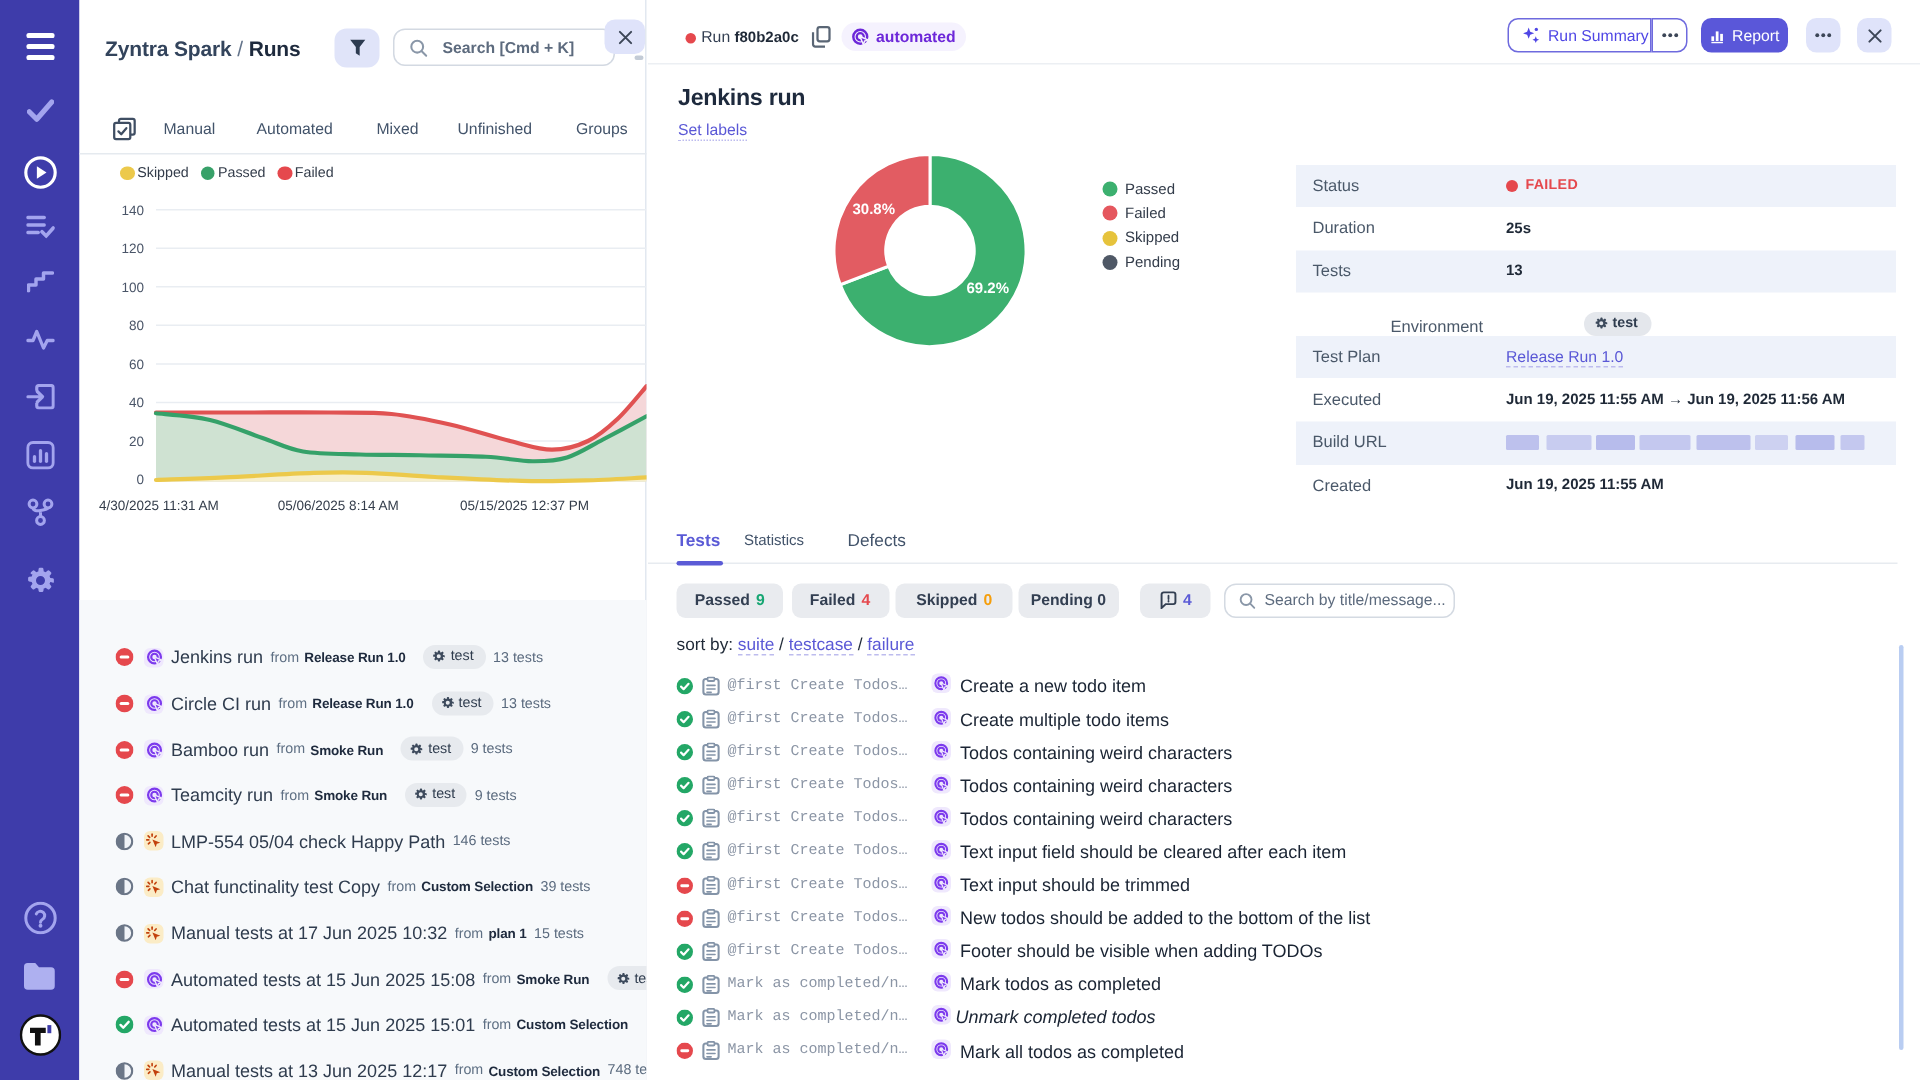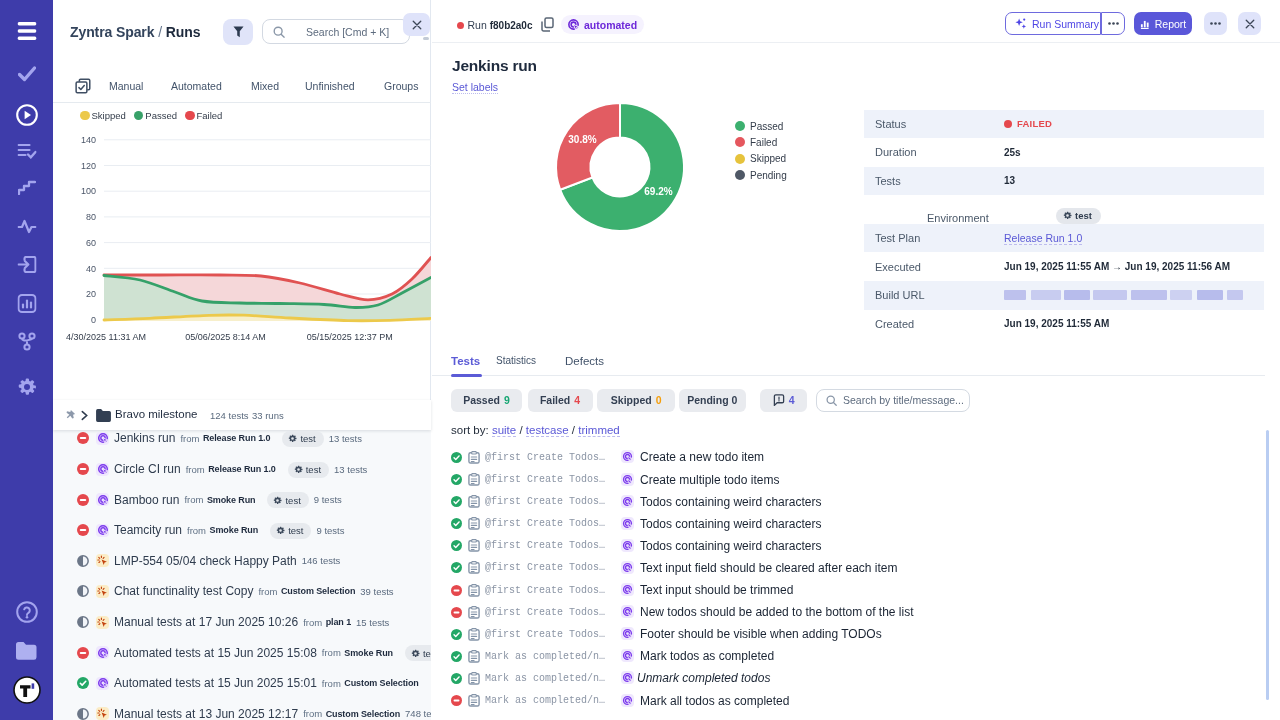--- a/index.html
+++ b/index.html
@@ -85,21 +85,21 @@
 <div class="abs" style="left:170px; top:19px; width:30px; height:26px; background:#e0e4f9; border-radius:8px;">
 <svg style="position:absolute;left:10px;top:7px;" width="11" height="12" viewBox="0 0 12 13">
         <path d="M0.5 0.5 h11 L7.4 5.8 v6.4 l-2.8 -1.9 V5.8 Z" fill="#2d3b51"></path>
       </svg>
     </div>
 <div class="abs flex" style="left:209px; top:19px; width:148px; height:25px; background:#fff; border:1px solid #d3d9e2; border-radius:8px;">
 <svg style="margin-left:10px;flex:none;" width="12" height="12" viewBox="0 0 14 14">
         <circle cx="6" cy="6" r="4.6" fill="none" stroke="#8a97a8" stroke-width="1.6"></circle>
         <path d="M9.5 9.5 L13 13" stroke="#8a97a8" stroke-width="1.6" stroke-linecap="round"></path>
       </svg>
-<span style="margin-left:21px;font-size:10.5px;color:#5d6b7e;">Search [Cmd + K]</span>
+<span style="margin-left:10px;font-size:10.5px;color:#5d6b7e;font-weight:bold;">Search [Cmd + K]</span>
     </div>
 <div class="abs" style="left:350px; top:13px; width:27px; height:23px; background:#dfe3fa; border-radius:7px;">
 <svg style="position:absolute;left:8.5px;top:6.5px;" width="10" height="10" viewBox="0 0 12 12">
         <path d="M1.5 1.5 L10.5 10.5 M10.5 1.5 L1.5 10.5" stroke="#3c4657" stroke-width="1.6" stroke-linecap="round"></path>
       </svg>
     </div>
 <div class="abs" style="left:370px; top:37px; width:6px; height:2.5px; background:#c3cbd6; border-radius:2px;"></div>
 <div class="abs" style="left:0; top:76px; width:378px; height:27px; border-bottom:1px solid #e5eaef;"></div>
 <svg class="abs" style="left:22px; top:78px;" width="16" height="16" viewBox="0 0 17 17">
 <path d="M4.6 4 V2.6 a1.3 1.3 0 0 1 1.3 -1.3 h8.5 a1.3 1.3 0 0 1 1.3 1.3 v8.5 a1.3 1.3 0 0 1 -1.3 1.3 h-1.4" fill="none" stroke="#3f4e63" stroke-width="1.6"></path>
@@ -146,34 +146,20 @@
 <path d="M 51.0 275.0 C 60.3 275.0 87.7 275.0 107.0 275.0 C 126.3 275.0 150.2 274.8 167.0 275.0 C 183.8 275.2 194.7 274.7 208.0 276.0 C 221.3 277.3 233.8 280.0 247.0 283.0 C 260.2 286.0 275.7 291.2 287.0 294.0 C 298.3 296.8 306.3 299.8 315.0 299.8 C 323.7 299.8 331.7 297.5 339.0 294.0 C 346.3 290.5 352.5 285.1 359.0 279.0 C 365.5 272.9 374.8 261.1 378.0 257.5" fill="none" stroke="#e05252" stroke-width="2.8" stroke-linecap="round"></path>
 <path d="M 51.0 275.5 C 57.0 276.2 75.2 277.2 87.0 280.0 C 98.8 282.8 111.7 288.5 122.0 292.0 C 132.3 295.5 138.2 299.2 149.0 301.0 C 159.8 302.8 174.0 302.6 187.0 303.0 C 200.0 303.4 213.0 303.2 227.0 303.5 C 241.0 303.8 258.5 303.8 271.0 304.5 C 283.5 305.2 293.0 307.4 302.0 307.5 C 311.0 307.6 317.2 307.4 325.0 305.0 C 332.8 302.6 340.2 297.6 349.0 293.0 C 357.8 288.4 373.2 280.1 378.0 277.5" fill="none" stroke="#35a169" stroke-width="2.8" stroke-linecap="round"></path>
 <path d="M 51.0 320.0 C 58.7 319.7 79.5 319.1 97.0 318.3 C 114.5 317.5 140.3 315.8 156.0 315.3 C 171.7 314.8 177.5 314.8 191.0 315.2 C 204.5 315.6 219.7 317.1 237.0 318.0 C 254.3 318.9 278.3 320.2 295.0 320.6 C 311.7 321.0 323.2 320.7 337.0 320.3 C 350.8 319.9 371.2 318.6 378.0 318.3" fill="none" stroke="#ecc94b" stroke-width="2.8" stroke-linecap="round"></path>
 <g font-size="9" fill="#333c4a">
 <text x="13" y="340">4/30/2025 11:31 AM</text>
 <text x="172.5" y="340" text-anchor="middle">05/06/2025 8:14 AM</text>
 <text x="296.7" y="340" text-anchor="middle">05/15/2025 12:37 PM</text>
       </g>
 </svg>
 <div class="abs" style="left:0; top:400px; width:378px; height:320px; background:#f7f9fb;"></div>
-<div class="abs" style="left:0px; top:400px; width:378px; height:30px; background:#fff; box-shadow:0 1px 3px rgba(30,41,59,.14);">
-<svg style="position:absolute;left:11px;top:9px;" width="12" height="12" viewBox="0 0 13 13">
-        <path d="M7.5 1 L12 5.5 L9.8 6.2 L10.6 9.8 L9 10.2 L6.8 7.2 L4 10 L3 9 L5.8 6.2 L2.8 4 L3.2 2.4 L6.8 3.2 Z" fill="#8d99ab"></path>
-      </svg>
-<svg style="position:absolute;left:28px;top:10px;" width="7" height="11" viewBox="0 0 8 12">
-        <path d="M1.5 1.5 L6.5 6 L1.5 10.5" fill="none" stroke="#2f3c4e" stroke-width="1.8" stroke-linecap="round"></path>
-      </svg>
-<svg style="position:absolute;left:43px;top:8.5px;" width="15" height="13" viewBox="0 0 16 14">
-        <path d="M0 1.8 A1.8 1.8 0 0 1 1.8 0 h3.6 l1.9 2.1 h6.9 a1.8 1.8 0 0 1 1.8 1.8 v8.3 a1.8 1.8 0 0 1 -1.8 1.8 h-12.4 a1.8 1.8 0 0 1 -1.8 -1.8 Z" fill="#323f52"></path>
-      </svg>
-<span style="position:absolute;left:62px;top:8px;font-size:11.5px;color:#1e2a3d;font-weight:500;">Bravo milestone</span>
-<span style="position:absolute;left:157px;top:10px;font-size:9.5px;color:#5a6a7e;">124 tests</span>
-<span style="position:absolute;left:199px;top:10px;font-size:9.5px;color:#5a6a7e;">33 runs</span>
-    </div>
 <div class="abs flex" style="left:0px; top:423.4px; width:378px; height:30px; white-space:nowrap; overflow:hidden;">
       <span style="margin-left:24px;display:inline-flex;">
         <svg width="12" height="12" viewBox="0 0 13 13">
           <circle cx="6.5" cy="6.5" r="6.5" fill="#e5484d"></circle>
           <rect x="3" y="5.4" width="7" height="2.2" rx="1.1" fill="#fff"></rect>
         </svg>
       </span>
       <span style="margin-left:7px;display:inline-flex;">
         <span style="display:inline-flex;width:13px;height:13px;background:#efe8fd;border-radius:4px;align-items:center;justify-content:center;">
           <svg width="12" height="12" viewBox="0 0 16 16">
@@ -327,21 +313,21 @@
               <path d="M4.8 1.2 v1.5"></path>
               <path d="M1.9 2.5 l1.1 1.1"></path>
               <path d="M0.9 5.4 h1.5"></path>
               <path d="M2.1 8.2 l1.1-1"></path>
               <path d="M7.7 2.5 l-1 1.1"></path>
             </g>
             <path d="M5 5 L10.8 7.4 L8.2 8.2 L7.4 10.8 Z" fill="#c2410c"></path>
           </svg>
         </span>
       </span>
-      <span style="margin-left:5px;font-size:12px;color:#2f3c4e;">Manual tests at 17 Jun 2025 10:26</span>
+      <span style="margin-left:5px;font-size:12px;color:#2f3c4e;">Manual tests at 17 Jun 2025 10:32</span>
       <span style="margin-left:5px;font-size:9.5px;color:#5f7084;">from</span>
       <span style="margin-left:3.5px;font-size:9px;font-weight:700;color:#1e2a3d;letter-spacing:-0.1px;">plan 1</span>
       <span style="margin-left:5px;font-size:9.5px;color:#5a6a7e;">15 tests</span>
     </div>
 <div class="abs flex" style="left:0px; top:637.6px; width:378px; height:30px; white-space:nowrap; overflow:hidden;">
       <span style="margin-left:24px;display:inline-flex;">
         <svg width="12" height="12" viewBox="0 0 13 13">
           <circle cx="6.5" cy="6.5" r="6.5" fill="#e5484d"></circle>
           <rect x="3" y="5.4" width="7" height="2.2" rx="1.1" fill="#fff"></rect>
         </svg>
@@ -562,21 +548,21 @@
       </svg>
 <span style="font-size:10.5px; font-weight:600; color:#5b5bd6;">4</span>
     </div>
 <div class="abs flex" style="left:816px; top:388.5px; width:153.5px; height:23px; background:#fff; border:1px solid #d4dae2; border-radius:8px; overflow:hidden;">
 <svg style="margin-left:9px;flex:none;" width="11" height="11" viewBox="0 0 14 14">
         <circle cx="6" cy="6" r="4.6" fill="none" stroke="#8a97a8" stroke-width="1.6"></circle>
         <path d="M9.5 9.5 L13 13" stroke="#8a97a8" stroke-width="1.6" stroke-linecap="round"></path>
       </svg>
 <span style="margin-left:6px; font-size:10.5px; color:#5d6b7e; white-space:nowrap;">Search by title/message...</span>
     </div>
-<div class="abs" style="left:451px; top:424px; font-size:11.5px; color:#1f2937;">sort by: <a class="dash-link">suite</a> / <a class="dash-link">testcase</a> / <a class="dash-link">trimmed</a></div>
+<div class="abs" style="left:451px; top:424px; font-size:11.5px; color:#1f2937;">sort by: <a class="dash-link">suite</a> / <a class="dash-link">testcase</a> / <a class="dash-link">failure</a></div>
 <div class="abs flex" style="left:451px; top:446.4px; width:815px; height:22px; white-space:nowrap;">
 <span style="display:inline-flex;">
         <svg width="11" height="11" viewBox="0 0 13 13">
           <circle cx="6.5" cy="6.5" r="6.5" fill="#23a766"></circle>
           <path d="M3.6 6.8 l2 2 L9.5 4.6" fill="none" stroke="#fff" stroke-width="1.7" stroke-linecap="round" stroke-linejoin="round"></path>
         </svg>
       </span>
 <span style="margin-left:6px;display:inline-flex;">
         <svg width="12" height="13" viewBox="0 0 13 14">
           <rect x="1" y="1.8" width="11" height="11.2" rx="1.8" fill="none" stroke="#8494a8" stroke-width="1.5"></rect>

